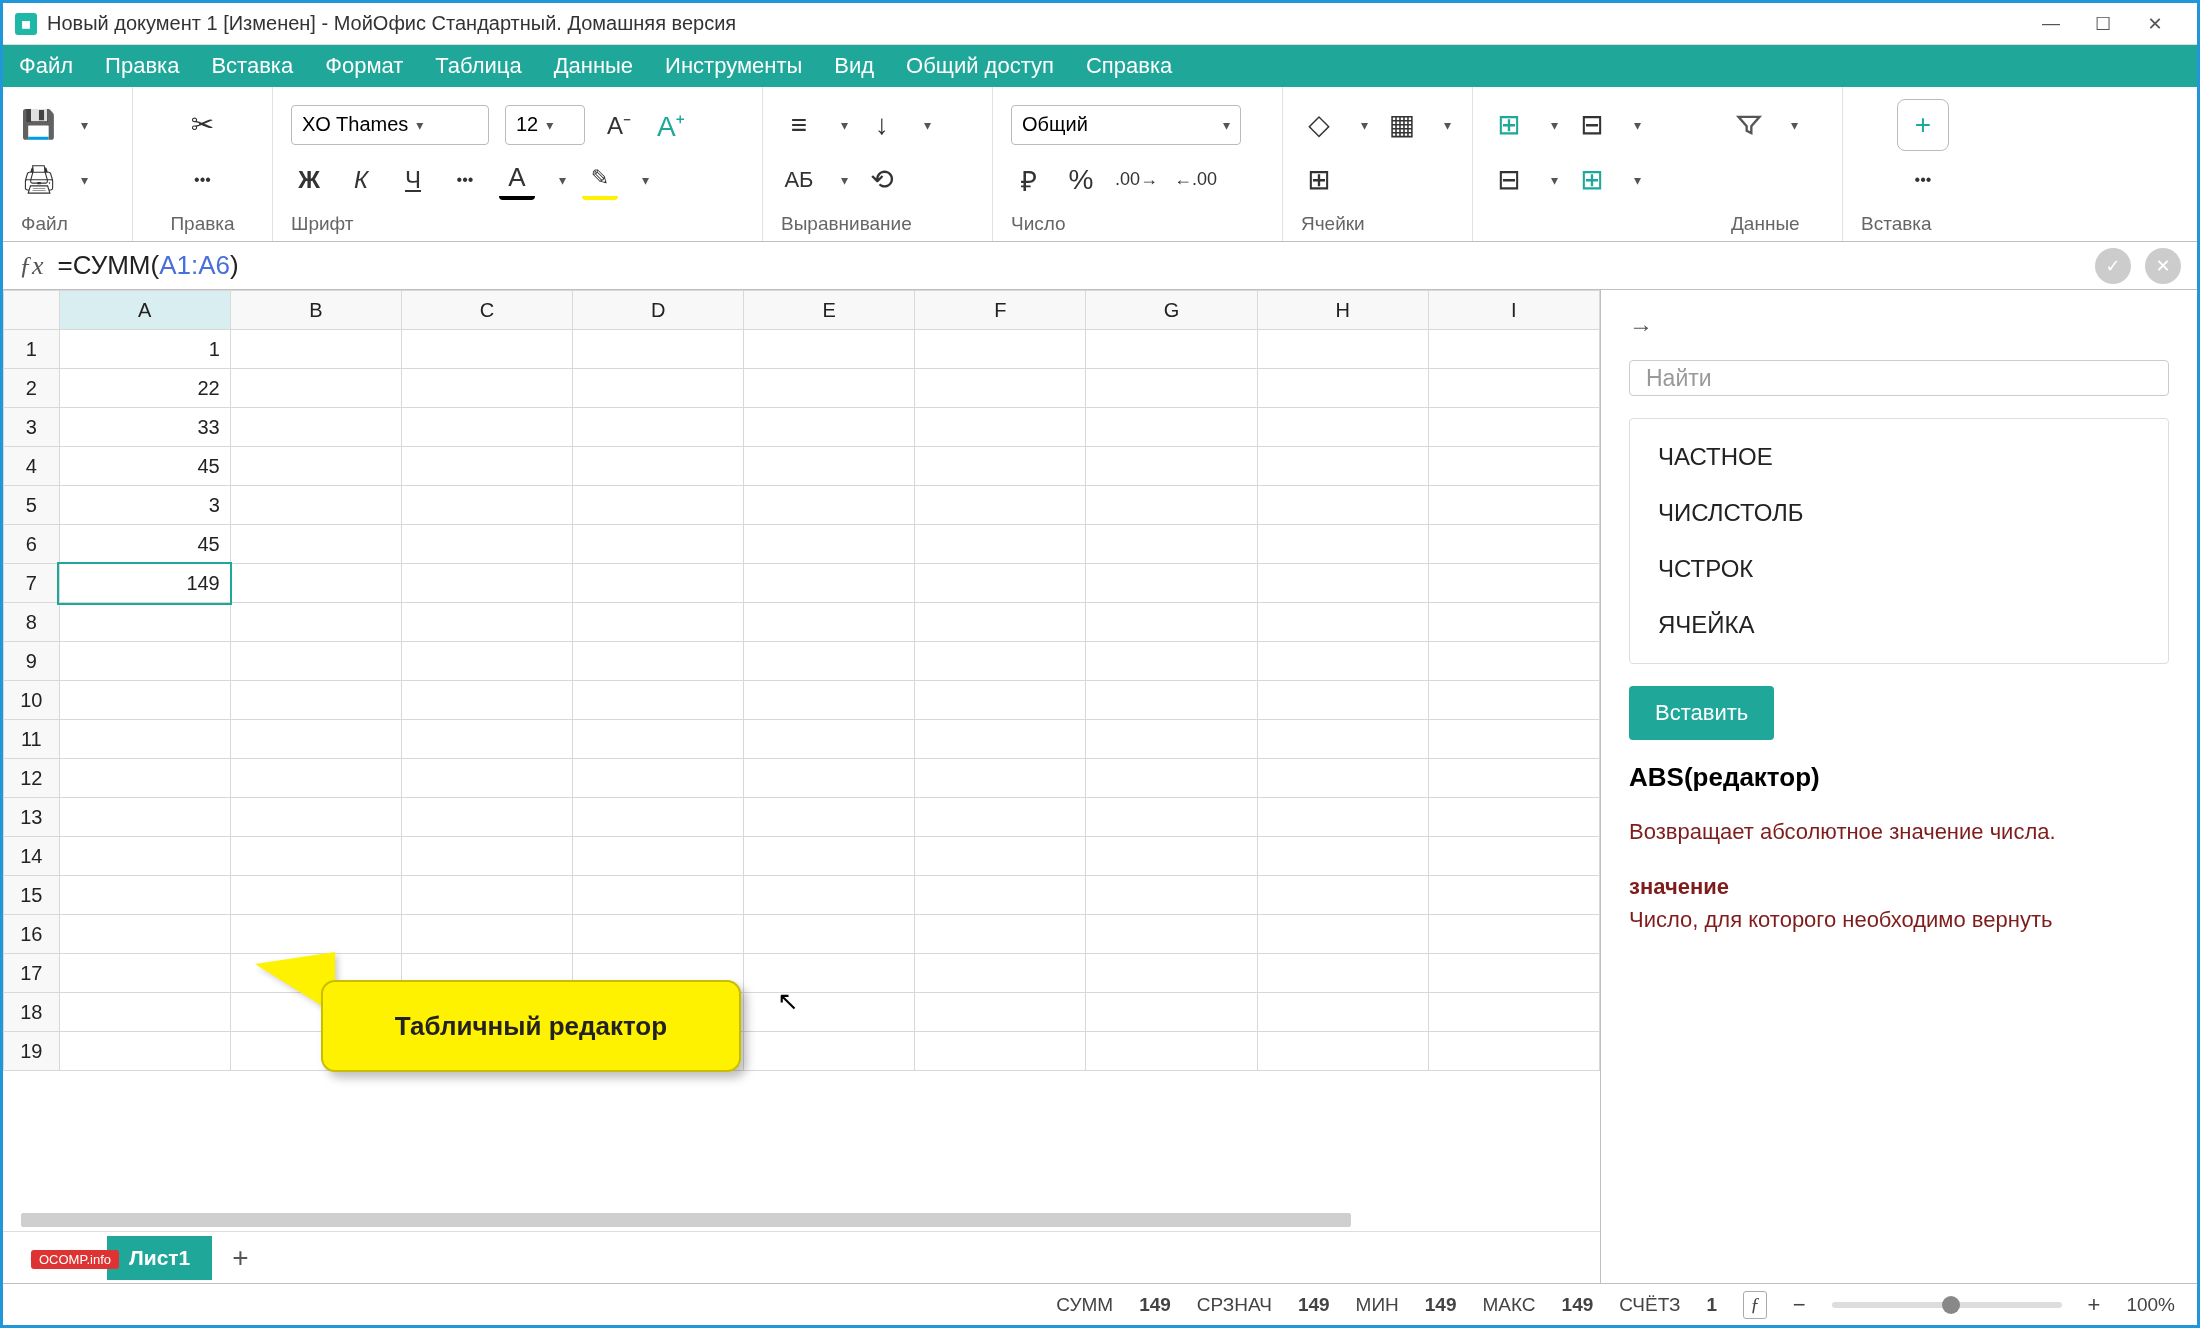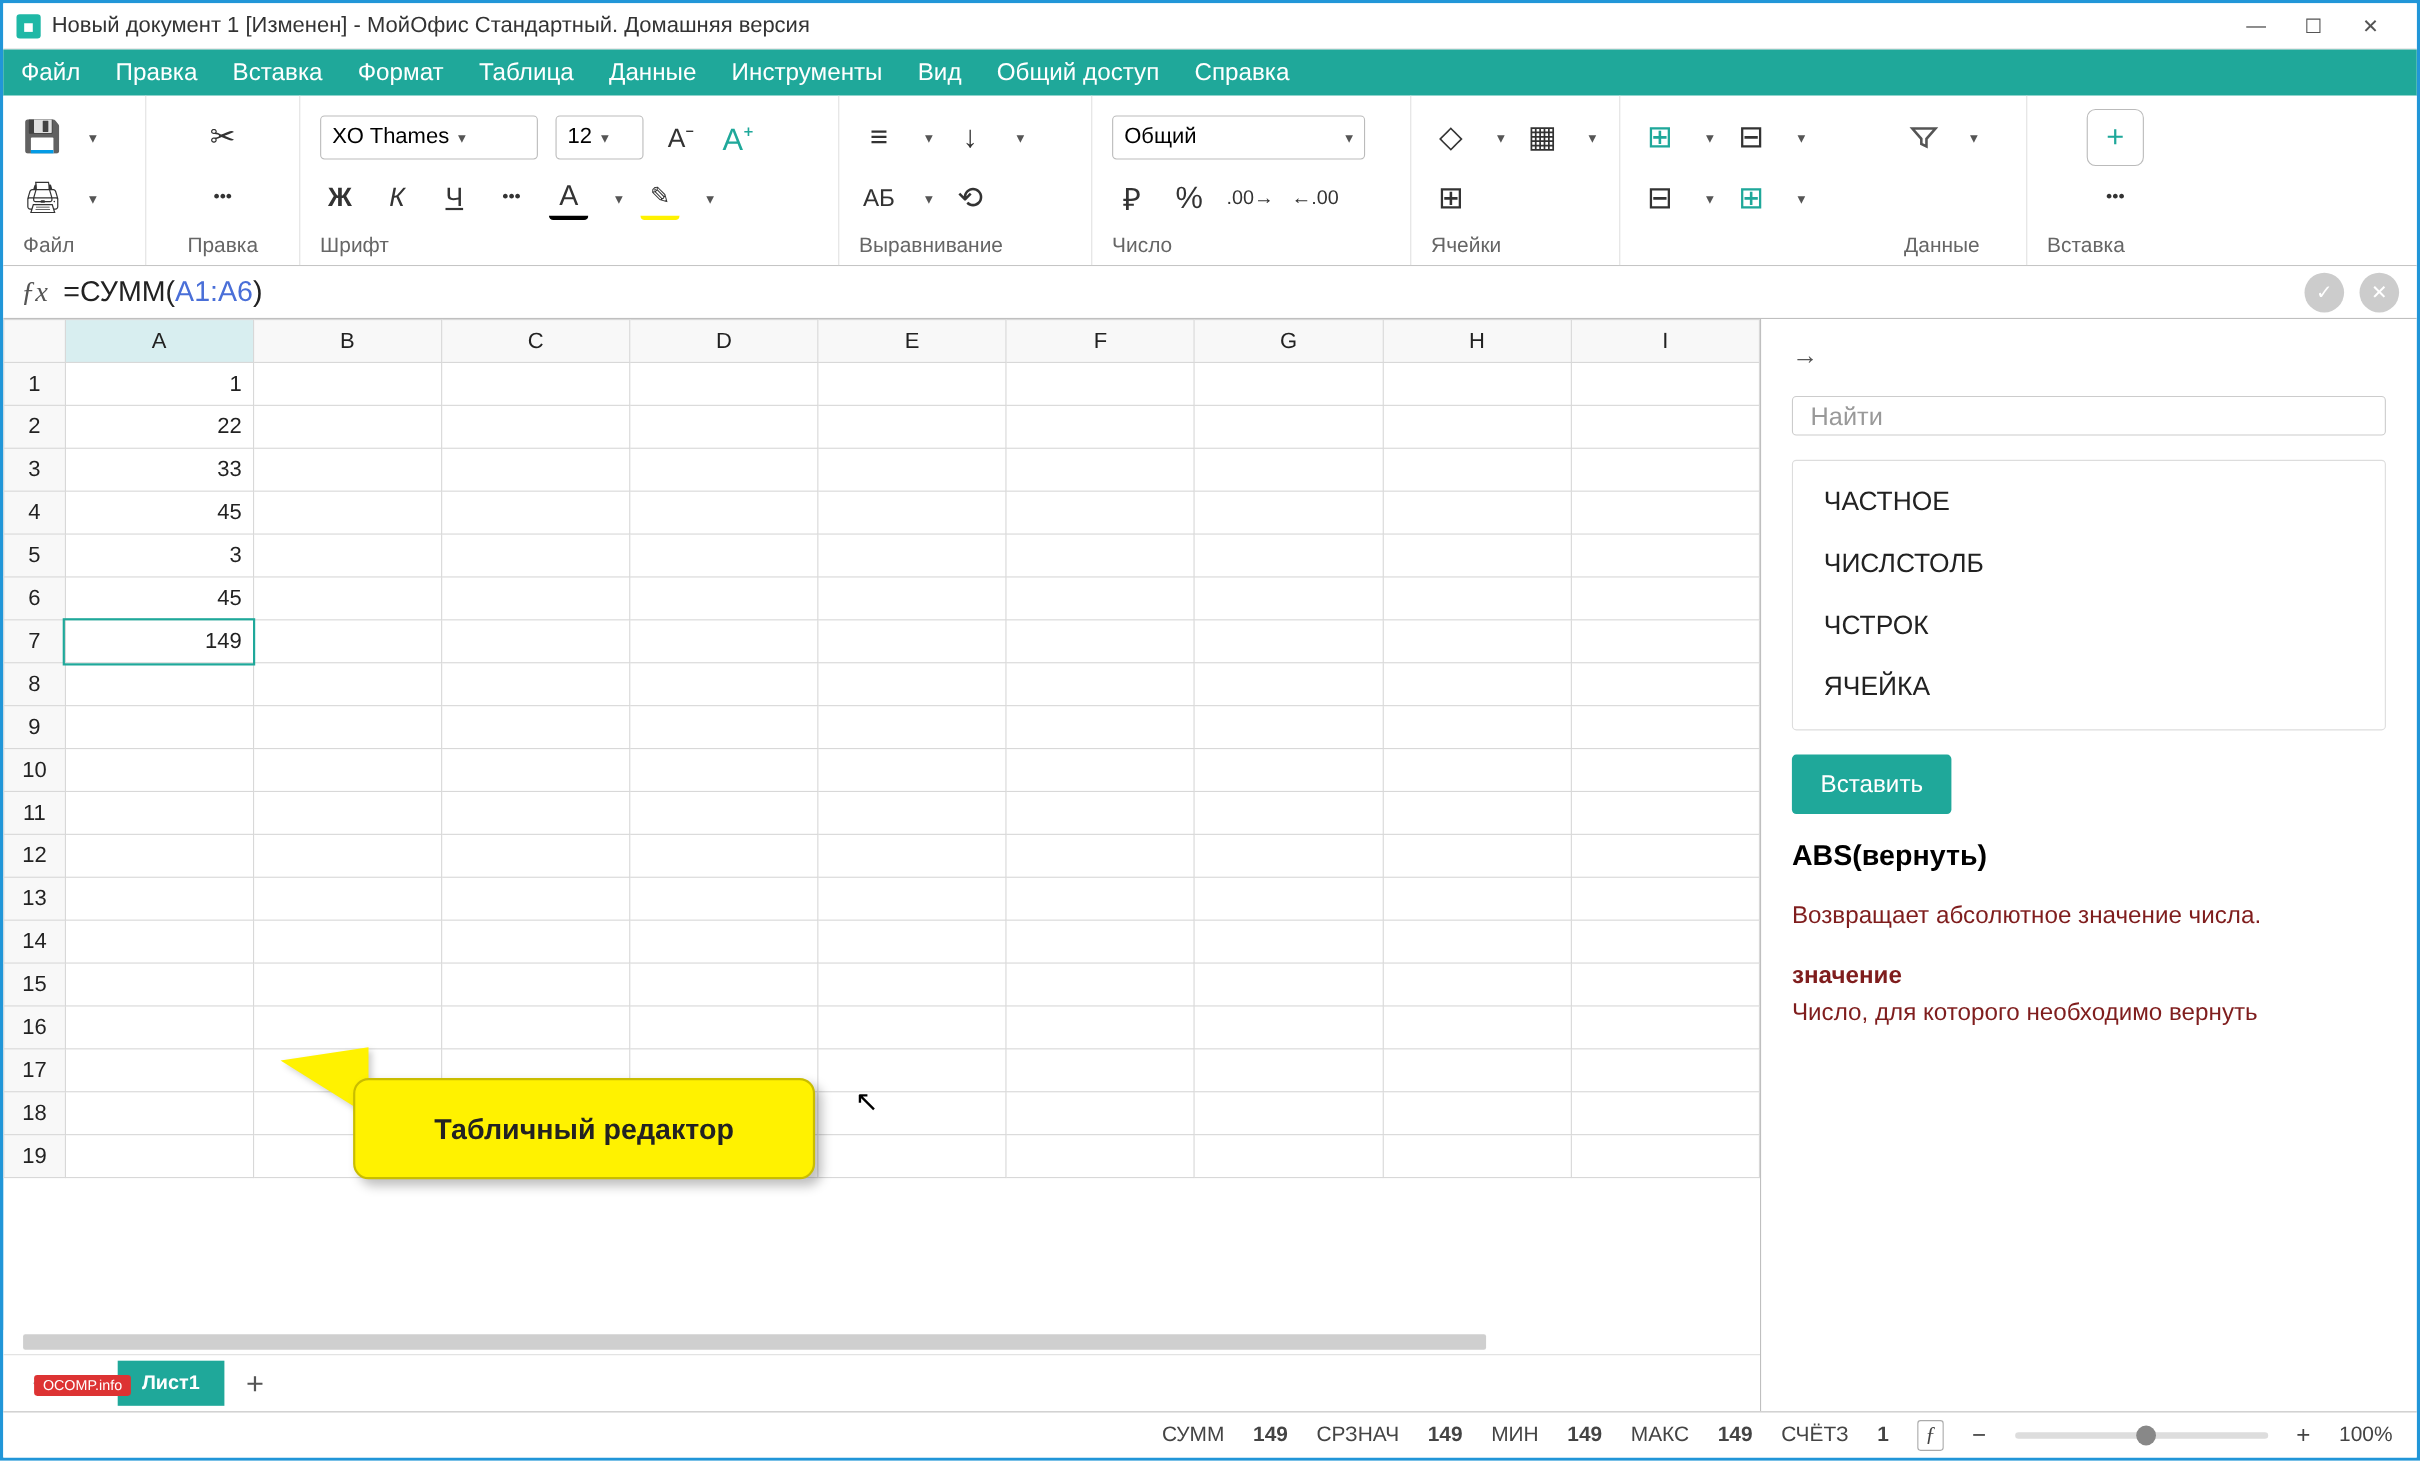--- a/index.html
+++ b/index.html
@@ -48,21 +48,21 @@
 .grid th.selcol { background:#d8eef0; }
 .grid td.sel { background:#fff; outline:2px solid #1fa89a; position:relative; }
 
 
 .hscroll { height:22px; background:#fff; position:relative; }
 .hscroll-thumb { position:absolute; left:18px; top:4px; width:1330px; height:14px; background:#cfcfcf; border-radius:2px; }
 
 
 .tabs-row { height:52px; display:flex; align-items:center; background:#fff; border-top:1px solid #ddd; padding:0 12px; gap:10px; }
 .tab-nav { width:36px; height:36px; display:flex; align-items:center; justify-content:center; color:#999; cursor:pointer; font-size:20px; }
-.sheet-tab { background:#1fa89a; color:#fff; padding:10px 22px; font-size:18px; font-weight:600; cursor:pointer; }
+.sheet-tab { background:#1fa89a; color:#fff; padding:10px 22px; font-size:21px; font-weight:600; cursor:pointer; }
 .add-tab { font-size:28px; color:#555; cursor:pointer; padding:0 10px; }
 
 
 .side-panel { width:597px; border-left:1px solid #bfbfbf; background:#fff; display:flex; flex-direction:column; padding:20px 28px; gap:22px; overflow:hidden; }
 .side-arrow { font-size:24px; color:#555; }
 .search-box { border:1px solid #ccc; border-radius:4px; height:36px; padding:0 16px; font-size:23px; color:#999; display:flex; align-items:center; }
 .func-list { border:1px solid #ddd; border-radius:4px; padding:10px 6px; }
 .func-item { padding:14px 22px; font-size:24px; color:#222; cursor:pointer; }
 .insert-btn { background:#1fa89a; color:#fff; border:none; border-radius:4px; padding:14px 26px; font-size:22px; cursor:pointer; align-self:flex-start; }
 .help-title { font-size:26px; font-weight:700; }
@@ -525,21 +525,21 @@
     <div class="side-panel">
       <span class="side-arrow">→</span>
       <div class="search-box">Найти</div>
       <div class="func-list">
         <div class="func-item">ЧАСТНОЕ</div>
         <div class="func-item">ЧИСЛСТОЛБ</div>
         <div class="func-item">ЧСТРОК</div>
         <div class="func-item">ЯЧЕЙКА</div>
       </div>
       <button class="insert-btn">Вставить</button>
-      <div class="help-title">ABS(вернуть)</div>
+      <div class="help-title">ABS(редактор)</div>
       <div class="help-text">Возвращает абсолютное значение числа.</div>
       <div>
         <div class="help-text" style="font-weight:700">значение</div>
         <div class="help-text">Число, для которого необходимо вернуть</div>
       </div>
     </div>
   </div>
 
   <div class="status-bar">
     <div class="spacer"></div>

